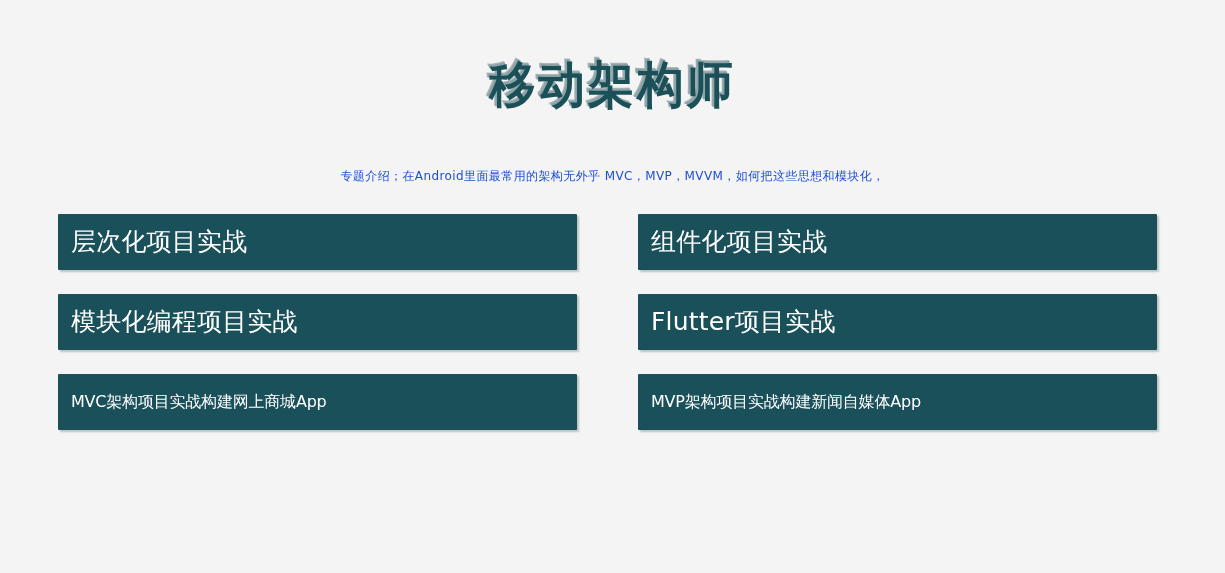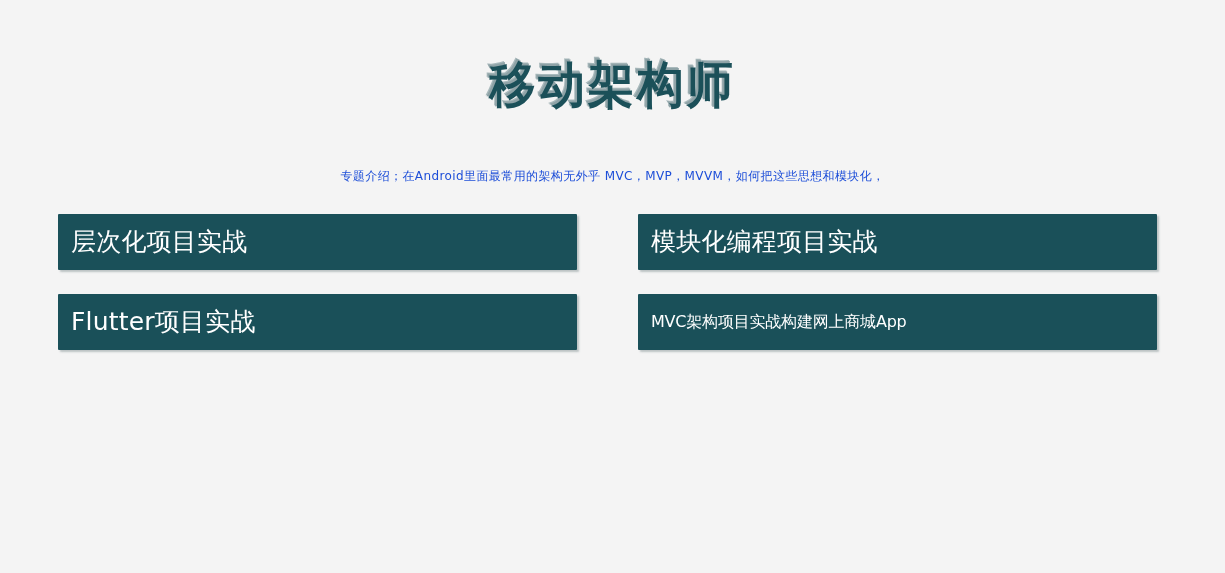--- a/index.html
+++ b/index.html
@@ -94,21 +94,27 @@
 
 <div class="subtitle">
   <span class="subtitle-line">专题介绍；在Android里面最常用的架构无外乎 MVC，MVP，MVVM，如何把这些思想和模块化，</span>
 </div>
 
 <div class="card-grid">
   <div class="card">
     <span class="card-label">层次化项目实战</span>
   </div>
   <div class="card">
+    <span class="card-label">组件化项目实战</span>
+  </div>
+  <div class="card">
     <span class="card-label">模块化编程项目实战</span>
   </div>
   <div class="card">
     <span class="card-label">Flutter项目实战</span>
   </div>
   <div class="card">
     <span class="card-label tight">MVC架构项目实战构建网上商城App</span>
   </div>
+  <div class="card">
+    <span class="card-label tight">MVP架构项目实战构建新闻自媒体App</span>
+  </div>
 </div>
 
 </body></html>

